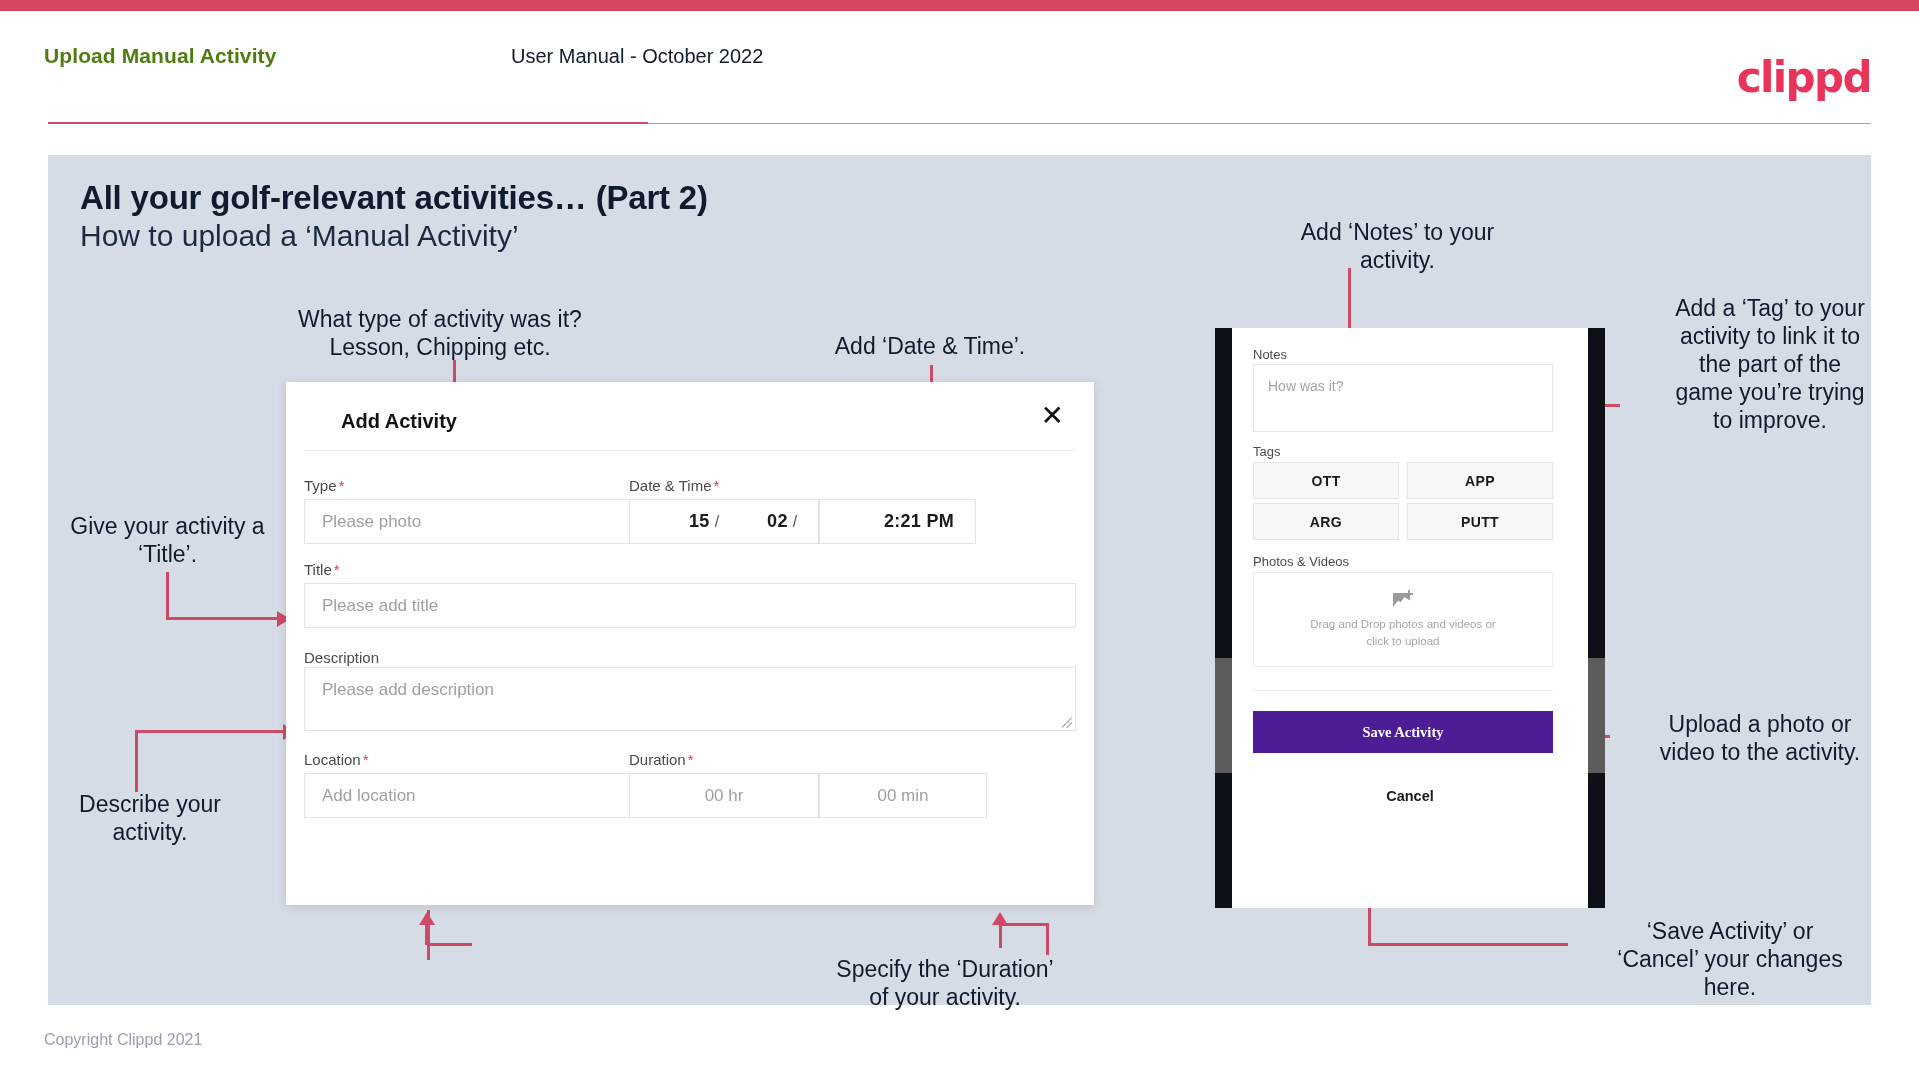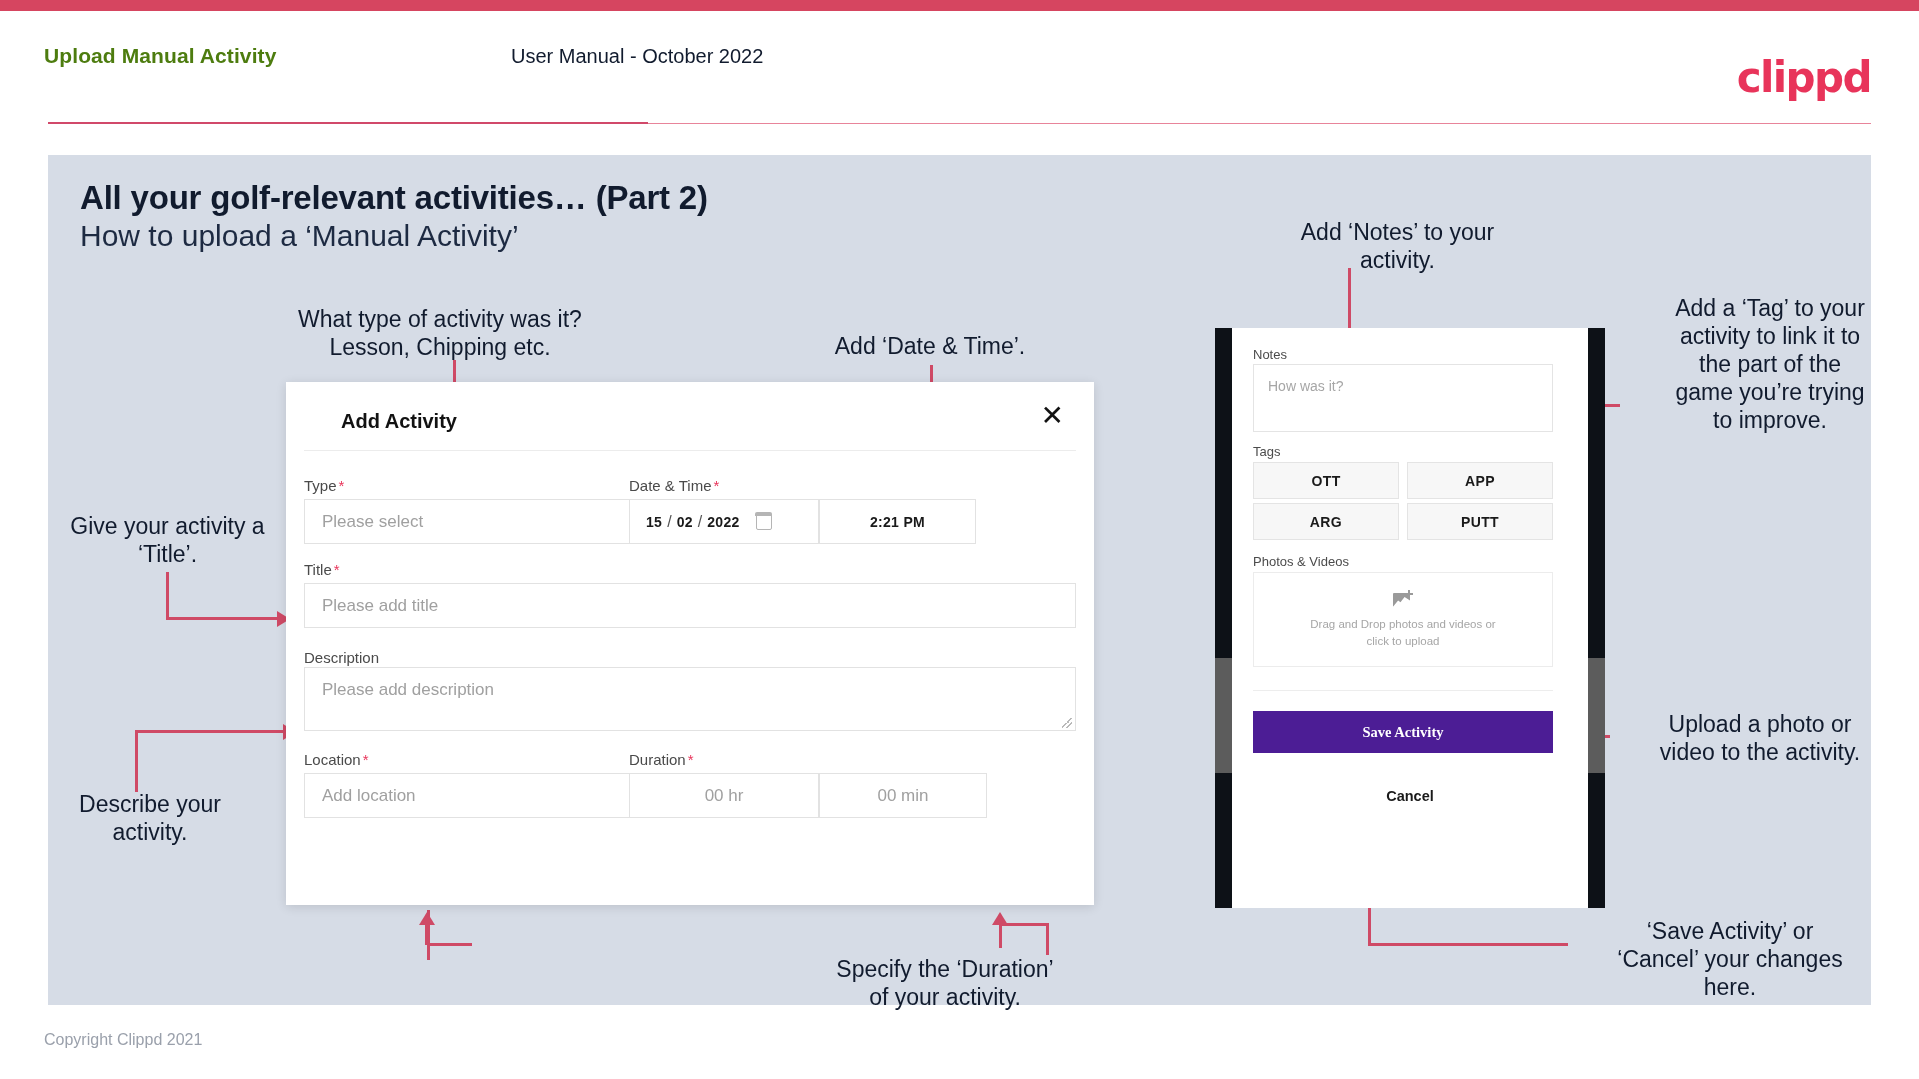--- a/index.html
+++ b/index.html
@@ -101,21 +101,21 @@
     position: absolute; background: #fff; border: 1px solid #e2e2e2;
     display: flex; align-items: center; font-size: 17px; color: #a0a0a0;
   }
   .fld .ph { padding-left: 17px; }
   .fld.center { justify-content: center; }
   .fld.center .ph { padding-left: 0; }
   .caret {
     position: absolute; right: 18px; top: 50%; transform: translateY(-60%) rotate(45deg);
     width: 10px; height: 10px; border-right: 2.2px solid #4a4a4a; border-bottom: 2.2px solid #4a4a4a;
   }
-  .dt-val { font-size: 14px; color: #1a1a1a; font-weight: 700; letter-spacing:.3px; }
+  .dt-val { font-size: 18px; color: #1a1a1a; font-weight: 700; letter-spacing:.3px;margin-left:43px; }
   .dt-slash { font-size: 16px; color: #555; margin: 0 5px; font-weight: 400;}
   .cal-ico {
     width: 16px; height: 17px; border: 1.8px solid #b5b5b5; border-radius: 2px;
     position: relative; margin-left: 16px;
   }
   .cal-ico:before {
     content:""; position:absolute; left:-1.8px; right:-1.8px; top:-1.8px; height:4px; background:#b5b5b5;
     border-radius: 2px 2px 0 0;
   }
   .ta-grip {
@@ -274,21 +274,21 @@
 
   <div class="modal">
     <div class="modal-title">Add Activity</div>
     <div class="modal-close">✕</div>
     <div class="modal-divider"></div>
 
     <div class="fld-label" style="left:18px; top:95px;">
       <span>Type</span><span class="req">*</span>
     </div>
     <div class="fld" style="left:18px; top:117px; width:372px; height:45px;">
-      <span class="ph">Please select</span>
+      <span class="ph">Please photo</span>
       <span class="caret"></span>
     </div>
 
     <div class="fld-label" style="left:343px; top:95px;">
       <span>Date &amp; Time</span><span class="req">*</span>
     </div>
     <div class="fld" style="left:343px; top:117px; width:190px; height:45px;">
       <span class="ph" style="display:flex; align-items:center; padding-left:16px;">
         <span class="dt-val">15</span>
         <span class="dt-slash">/</span>

